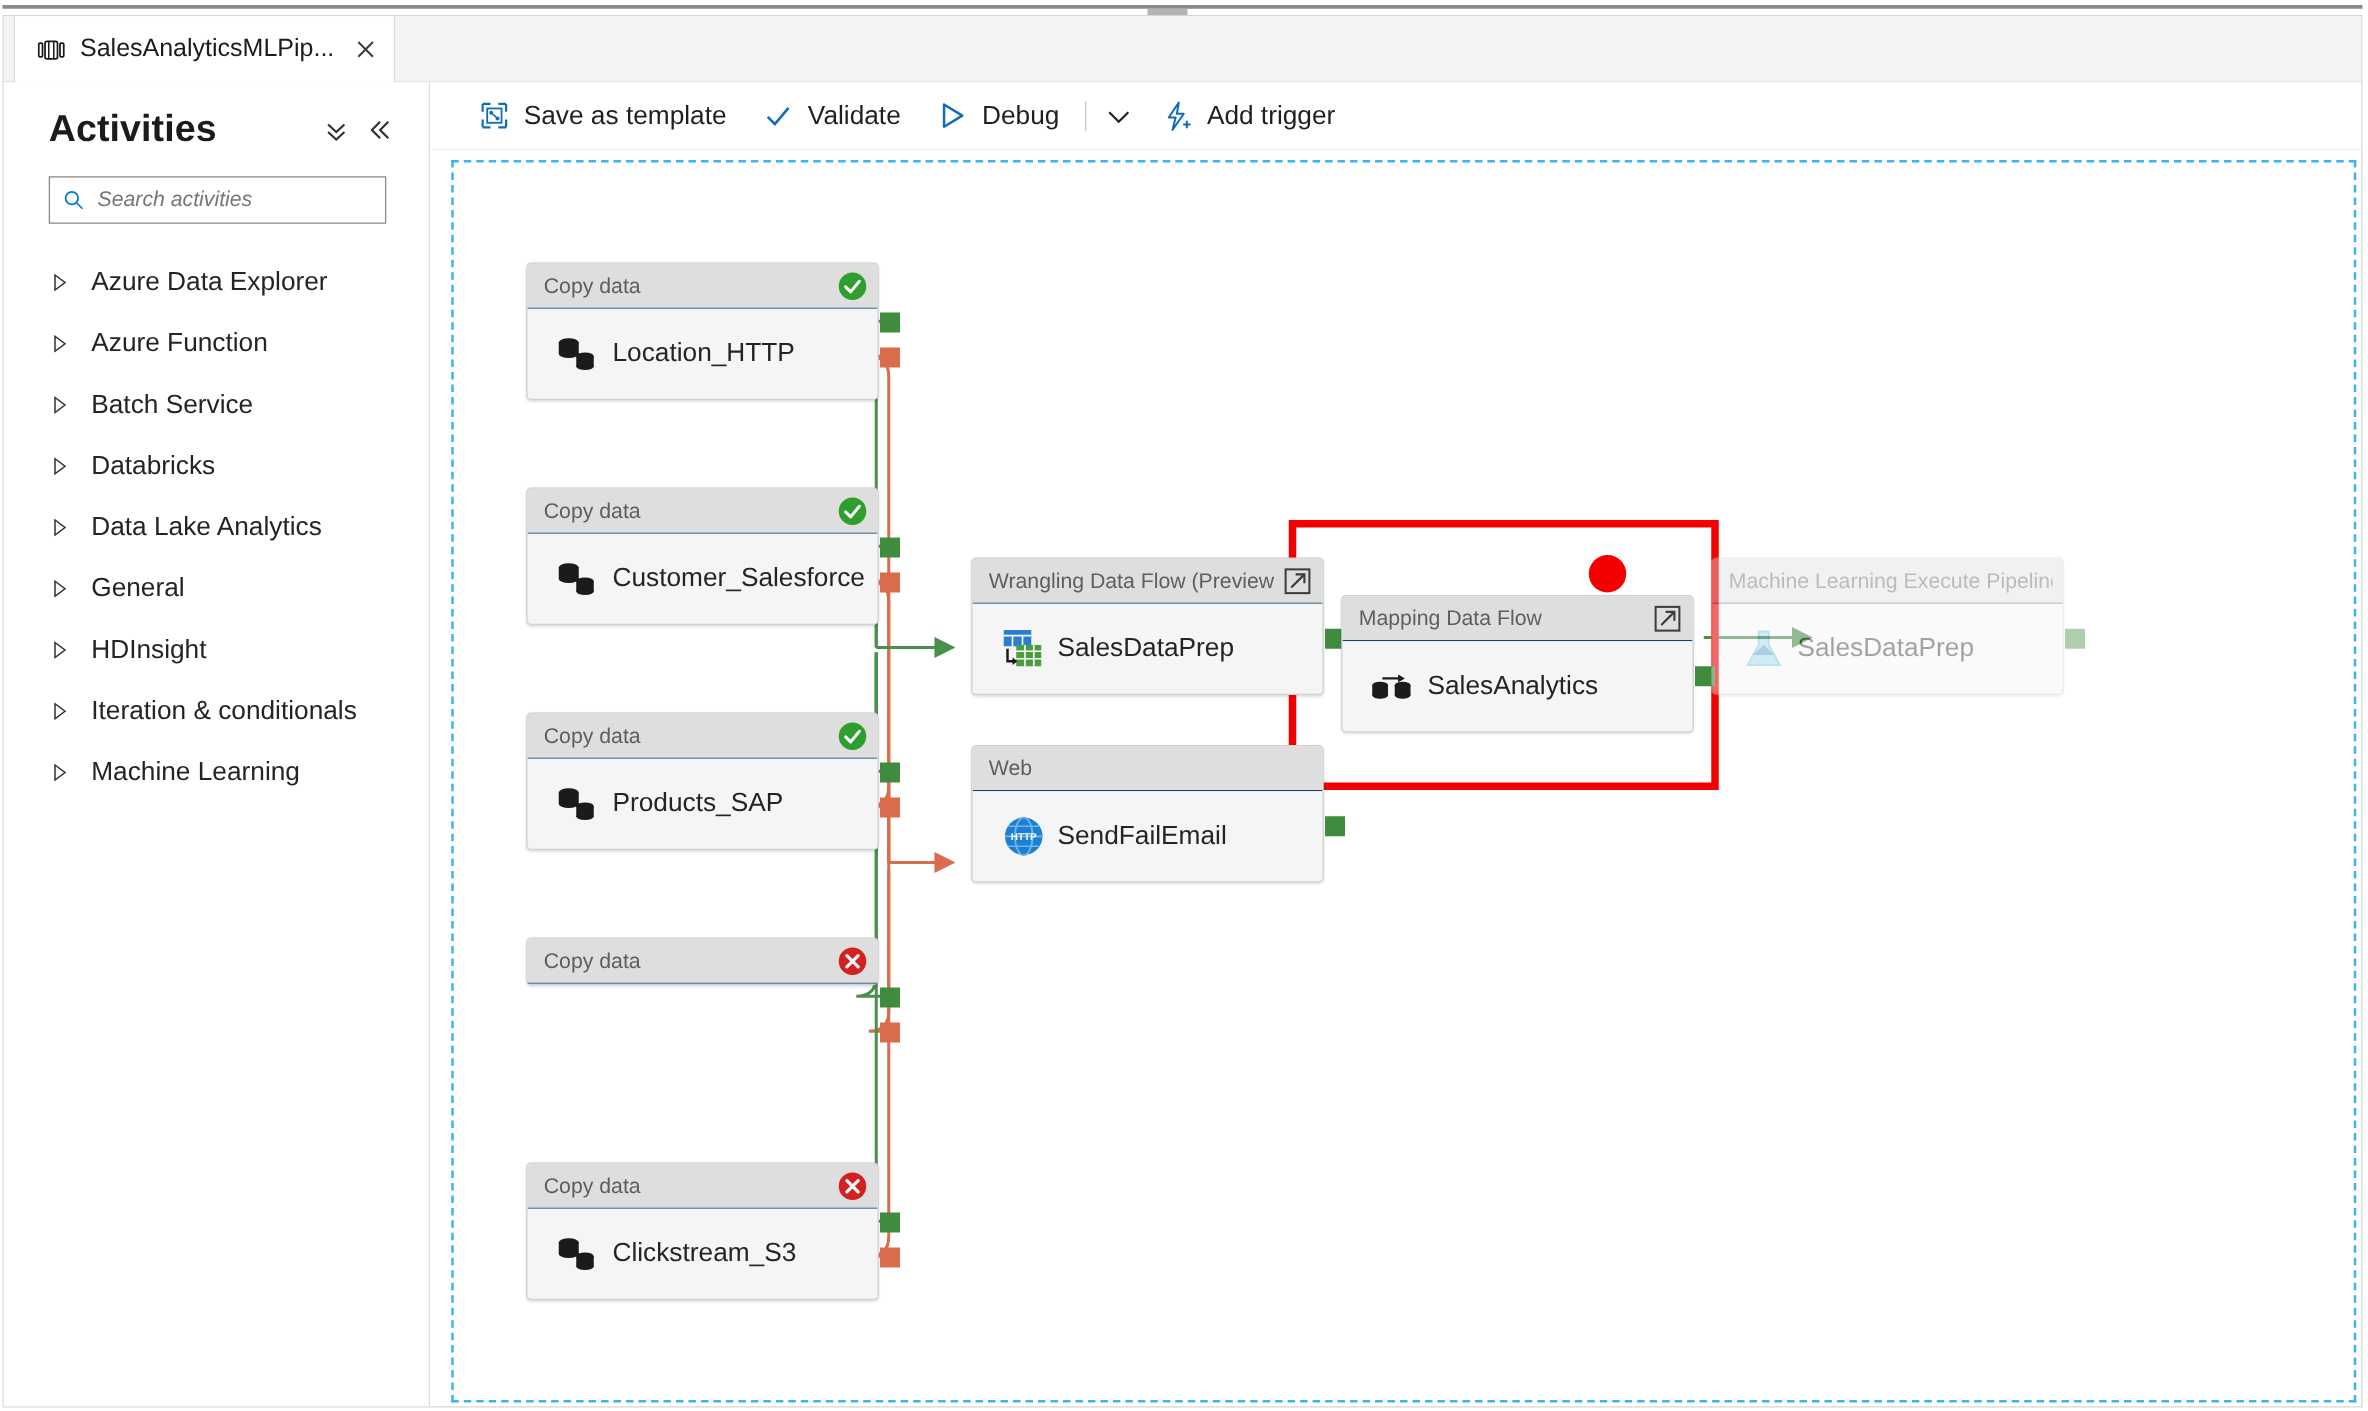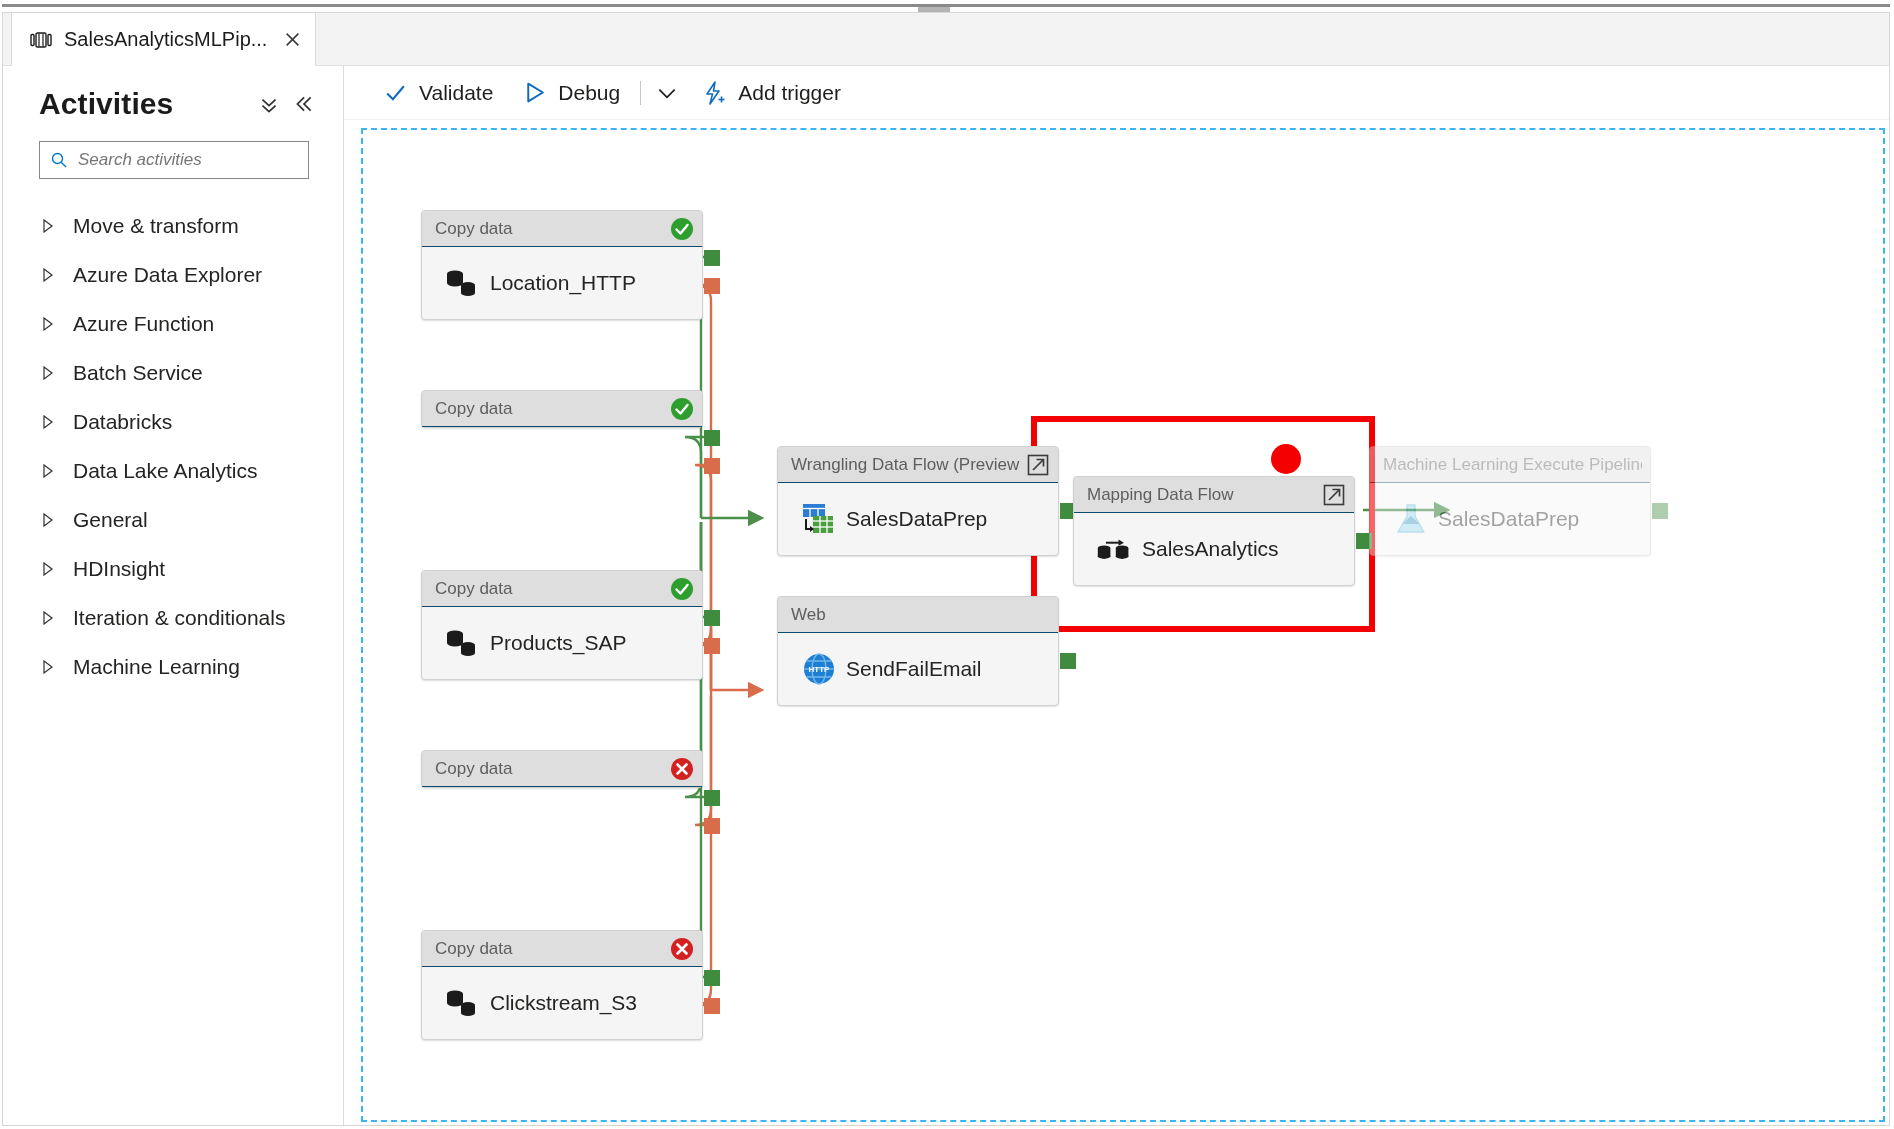--- a/index.html
+++ b/index.html
@@ -332,28 +332,20 @@
       <input class="search-input" type="text" placeholder="Search activities" style="">
     </div>
 
     <div class="acc-list">
       <div class="acc-item">
         <span class="acc-chevron">
           <svg viewBox="0 0 12 14" width="12" height="14">
               <polygon points="2,1 10,7 2,13" fill="none" stroke="#323130" stroke-width="1.2"></polygon>
             </svg>
         </span>
-        <span class="acc-label">Move &amp; transform</span>
-      </div>
-      <div class="acc-item">
-        <span class="acc-chevron">
-          <svg viewBox="0 0 12 14" width="12" height="14">
-              <polygon points="2,1 10,7 2,13" fill="none" stroke="#323130" stroke-width="1.2"></polygon>
-            </svg>
-        </span>
         <span class="acc-label">Azure Data Explorer</span>
       </div>
       <div class="acc-item">
         <span class="acc-chevron">
           <svg viewBox="0 0 12 14" width="12" height="14">
               <polygon points="2,1 10,7 2,13" fill="none" stroke="#323130" stroke-width="1.2"></polygon>
             </svg>
         </span>
         <span class="acc-label">Azure Function</span>
       </div>
@@ -410,20 +402,32 @@
           <svg viewBox="0 0 12 14" width="12" height="14">
               <polygon points="2,1 10,7 2,13" fill="none" stroke="#323130" stroke-width="1.2"></polygon>
             </svg>
         </span>
         <span class="acc-label">Machine Learning</span>
       </div>
     </div>
   </div>
 
   <div class="cmdbar">
+    <div class="cmd-btn">
+      <span class="cmd-ico">
+        <svg viewBox="0 0 24 24" width="25" height="25">
+          <path d="M3 3 h6 M3 3 v6 M21 3 h-6 M21 3 v6 M3 21 h6 M3 21 v-6 M21 21 h-6 M21 21 v-6" fill="none" stroke="#0f6cbd" stroke-width="1.7"></path>
+          <rect x="6.5" y="6.5" width="11" height="11" fill="none" stroke="#0f6cbd" stroke-width="1.4"></rect>
+          <circle cx="9.6" cy="9.8" r="1.5" fill="#0f6cbd"></circle>
+          <circle cx="14.4" cy="14.2" r="1.5" fill="#0f6cbd"></circle>
+          <line x1="10.6" y1="10.8" x2="13.4" y2="13.2" stroke="#0f6cbd" stroke-width="1.2"></line>
+        </svg>
+      </span>
+      <span class="cmd-label">Save as template</span>
+    </div>
 
     <div class="cmd-btn">
       <span class="cmd-ico">
         <svg viewBox="0 0 24 24" width="25" height="25">
           <polyline points="4,13 9.5,18.5 20,6" fill="none" stroke="#0f6cbd" stroke-width="2"></polyline>
         </svg>
       </span>
       <span class="cmd-label">Validate</span>
     </div>
 
@@ -532,20 +536,33 @@
 
       <div class="node" style="left:58px; top:260px;">
         <div class="node-head">
           <span class="node-type">Copy data</span>
           <span class="status-badge">
             <svg viewBox="0 0 24 24" width="24" height="24">
               <circle cx="12" cy="12" r="11" fill="#2e9e2e"></circle>
               <polyline points="6.5,12.5 10.5,16.5 17.5,8" fill="none" stroke="#ffffff" stroke-width="2.4" stroke-linecap="round" stroke-linejoin="round"></polyline>
             </svg>
           </span>
+        </div>
+        <div class="node-body">
+          <span class="node-icon">
+            <svg viewBox="0 0 36 34" width="36" height="34">
+              <ellipse cx="11" cy="8" rx="8" ry="3.4" fill="#1b1b1b"></ellipse>
+              <rect x="3" y="8" width="16" height="9" fill="#1b1b1b"></rect>
+              <ellipse cx="11" cy="17" rx="8" ry="3.4" fill="#1b1b1b"></ellipse>
+              <ellipse cx="24" cy="19" rx="7" ry="3" fill="#1b1b1b"></ellipse>
+              <rect x="17" y="19" width="14" height="8" fill="#1b1b1b"></rect>
+              <ellipse cx="24" cy="27" rx="7" ry="3" fill="#1b1b1b"></ellipse>
+            </svg>
+          </span>
+          <span class="node-name">Customer_Salesforce</span>
         </div>
         <div class="port port-success" style="left:282px; top:39px;"></div>
         <div class="port port-fail" style="left:282px; top:67px;"></div>
       </div>
 
       <div class="node" style="left:58px; top:440px;">
         <div class="node-head">
           <span class="node-type">Copy data</span>
           <span class="status-badge">
             <svg viewBox="0 0 24 24" width="24" height="24">

